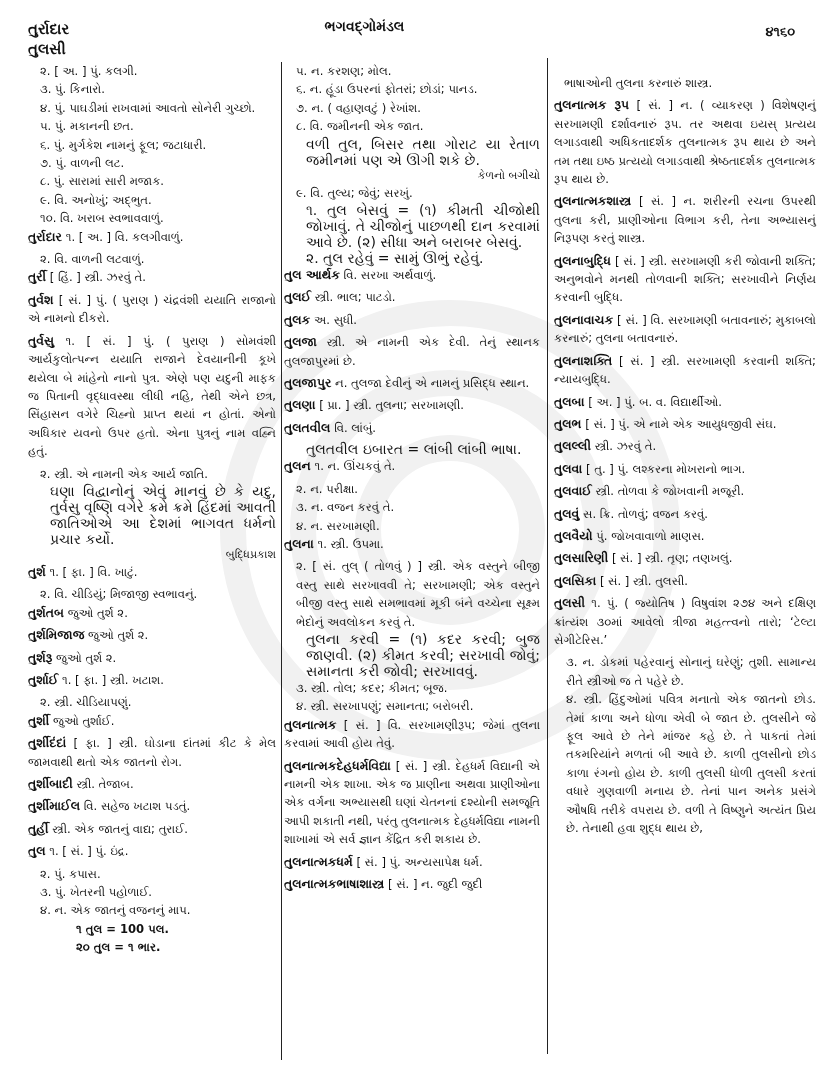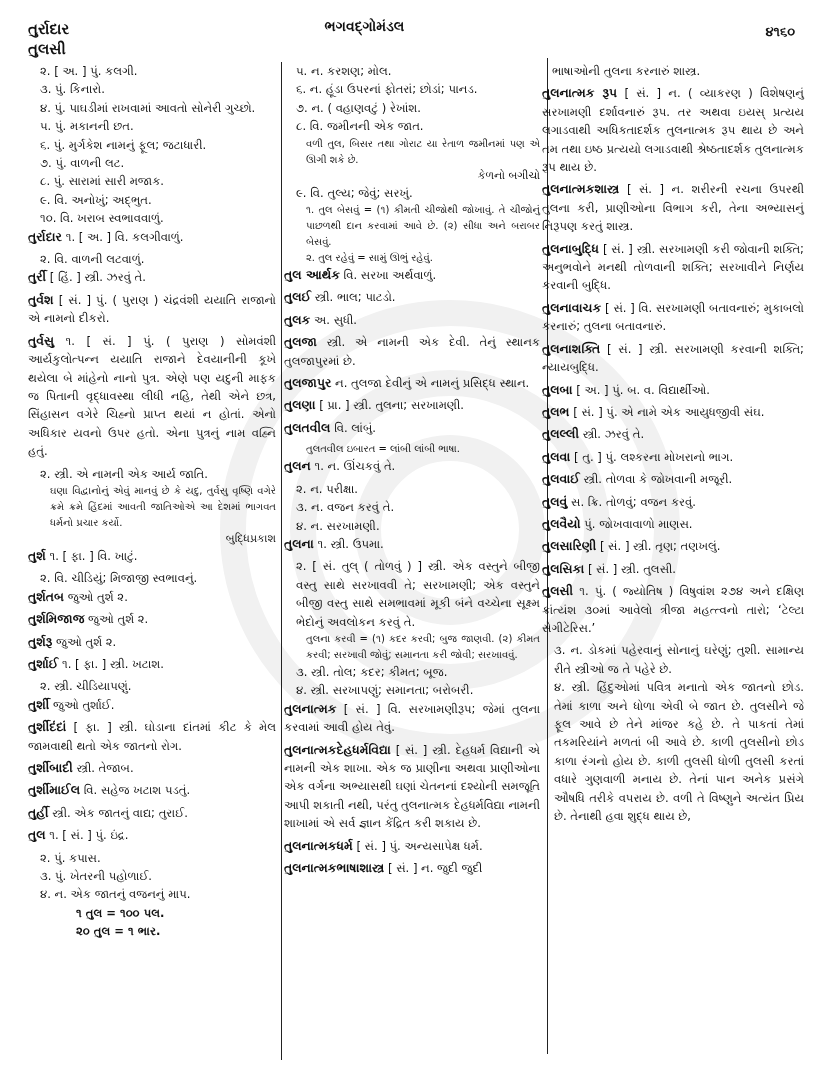--- a/index.html
+++ b/index.html
@@ -18,30 +18,30 @@
   .header { position: absolute; left: 0; top: 0; width: 825px; height: 60px; z-index: 1; }
   .guide-top { position: absolute; left: 28px; top: 20px; font-weight: bold; font-size: 15px; line-height: 19px; }
   .guide-bottom { position: absolute; left: 28px; top: 40px; font-weight: bold; font-size: 15px; line-height: 19px; }
   .book-title { position: absolute; left: 0; width: 729px; text-align: center; top: 18px; font-size: 14px; font-weight: bold; }
   .page-num { position: absolute; right: 30px; top: 24px; font-size: 13px; font-weight: bold; }
 
   .columns { position: absolute; top: 62px; left: 22px; width: 790px; height: 1000px; z-index: 1; }
   .col { position: absolute; top: 0; }
   .col-1 { left: 6px; width: 248px; }
   .col-2 { left: 262px; width: 256px; }
-  .col-3 { left: 520px; width: 262px; }
+  .col-3 { left: 532px; width: 262px; margin-top: 12px; }
   .divider { position: absolute; top: 0; width: 1px; background: #222; }
   .divider-1 { left: 259px; height: 998px; }
   .divider-2 { left: 525px; height: 996px; top: -4px; }
 
   .entry { font-size: 11.6px; line-height: 18.4px; margin: 0 0 4px 0; text-align: justify; }
   .entry .hw { font-weight: bold; font-size: 12.4px; }
   .entry .def { }
   .sub { font-size: 11.6px; line-height: 18.4px; padding-left: 12px; text-align: justify; }
-  .quote { font-size: 10px; line-height: 16px; padding-left: 22px; text-align: justify; }
+  .quote { font-size: 14px; line-height: 16px; padding-left: 22px; text-align: justify; }
   .source { font-size: 11px; line-height: 16px; text-align: right; }
   .eq { font-size: 11.6px; line-height: 18px; padding-left: 48px; font-weight: bold; }
   .cont { padding-left: 10px; }
 </style>
 </head>
 <body>
 
 <div class="watermark">
   <div class="ring" style="left:0;top:0;width:408px;height:408px;"></div>
   <div class="ring" style="left:70px;top:70px;width:268px;height:268px;"></div>
@@ -85,21 +85,21 @@
       <div class="sub">૨. સ્ત્રી. ચીડિયાપણું.</div>
       <div class="entry"><span class="hw">તુર્શી</span> <span class="def">જુઓ તુર્શાઈ.</span></div>
       <div class="entry"><span class="hw">તુર્શીદંદાં</span> <span class="def">[ ફા. ] સ્ત્રી. ઘોડાના દાંતમાં કીટ કે મેલ જામવાથી થતો એક જાતનો રોગ.</span></div>
       <div class="entry"><span class="hw">તુર્શીબાદી</span> <span class="def">સ્ત્રી. તેજાબ.</span></div>
       <div class="entry"><span class="hw">તુર્શીમાઈલ</span> <span class="def">વિ. સહેજ ખટાશ પડતું.</span></div>
       <div class="entry"><span class="hw">તુર્હી</span> <span class="def">સ્ત્રી. એક જાતનું વાદ્ય; તુરાઈ.</span></div>
       <div class="entry"><span class="hw">તુલ</span> <span class="def">૧. [ સં. ] પું. ઇંદ્ર.</span></div>
       <div class="sub">૨. પું. કપાસ.</div>
       <div class="sub">૩. પું. ખેતરની પહોળાઈ.</div>
       <div class="sub">૪. ન. એક જાતનું વજનનું માપ.</div>
-      <div class="eq">૧ તુલ = ૧૦૦ પલ.</div>
+      <div class="eq">૧ તુલ = 100 પલ.</div>
       <div class="eq">૨૦ તુલ =  ૧ ભાર.</div>
     </div>
   <div class="col col-2">
       <div class="sub">૫. ન. કરશણ; મોલ.</div>
       <div class="sub">૬. ન. હૂંડા ઉપરનાં ફોતરાં; છોડાં; પાનડ.</div>
       <div class="sub">૭. ન. ( વહાણવટું ) રેખાંશ.</div>
       <div class="sub">૮. વિ. જમીનની એક જાત.</div>
       <div class="quote">વળી તુલ, બિસર તથા ગોરાટ યા રેતાળ જમીનમાં પણ એ ઊગી શકે છે.</div>
       <div class="source">કેળનો બગીચો</div>
       <div class="sub">૯. વિ. તુલ્ય; જેવું; સરખું.</div>

